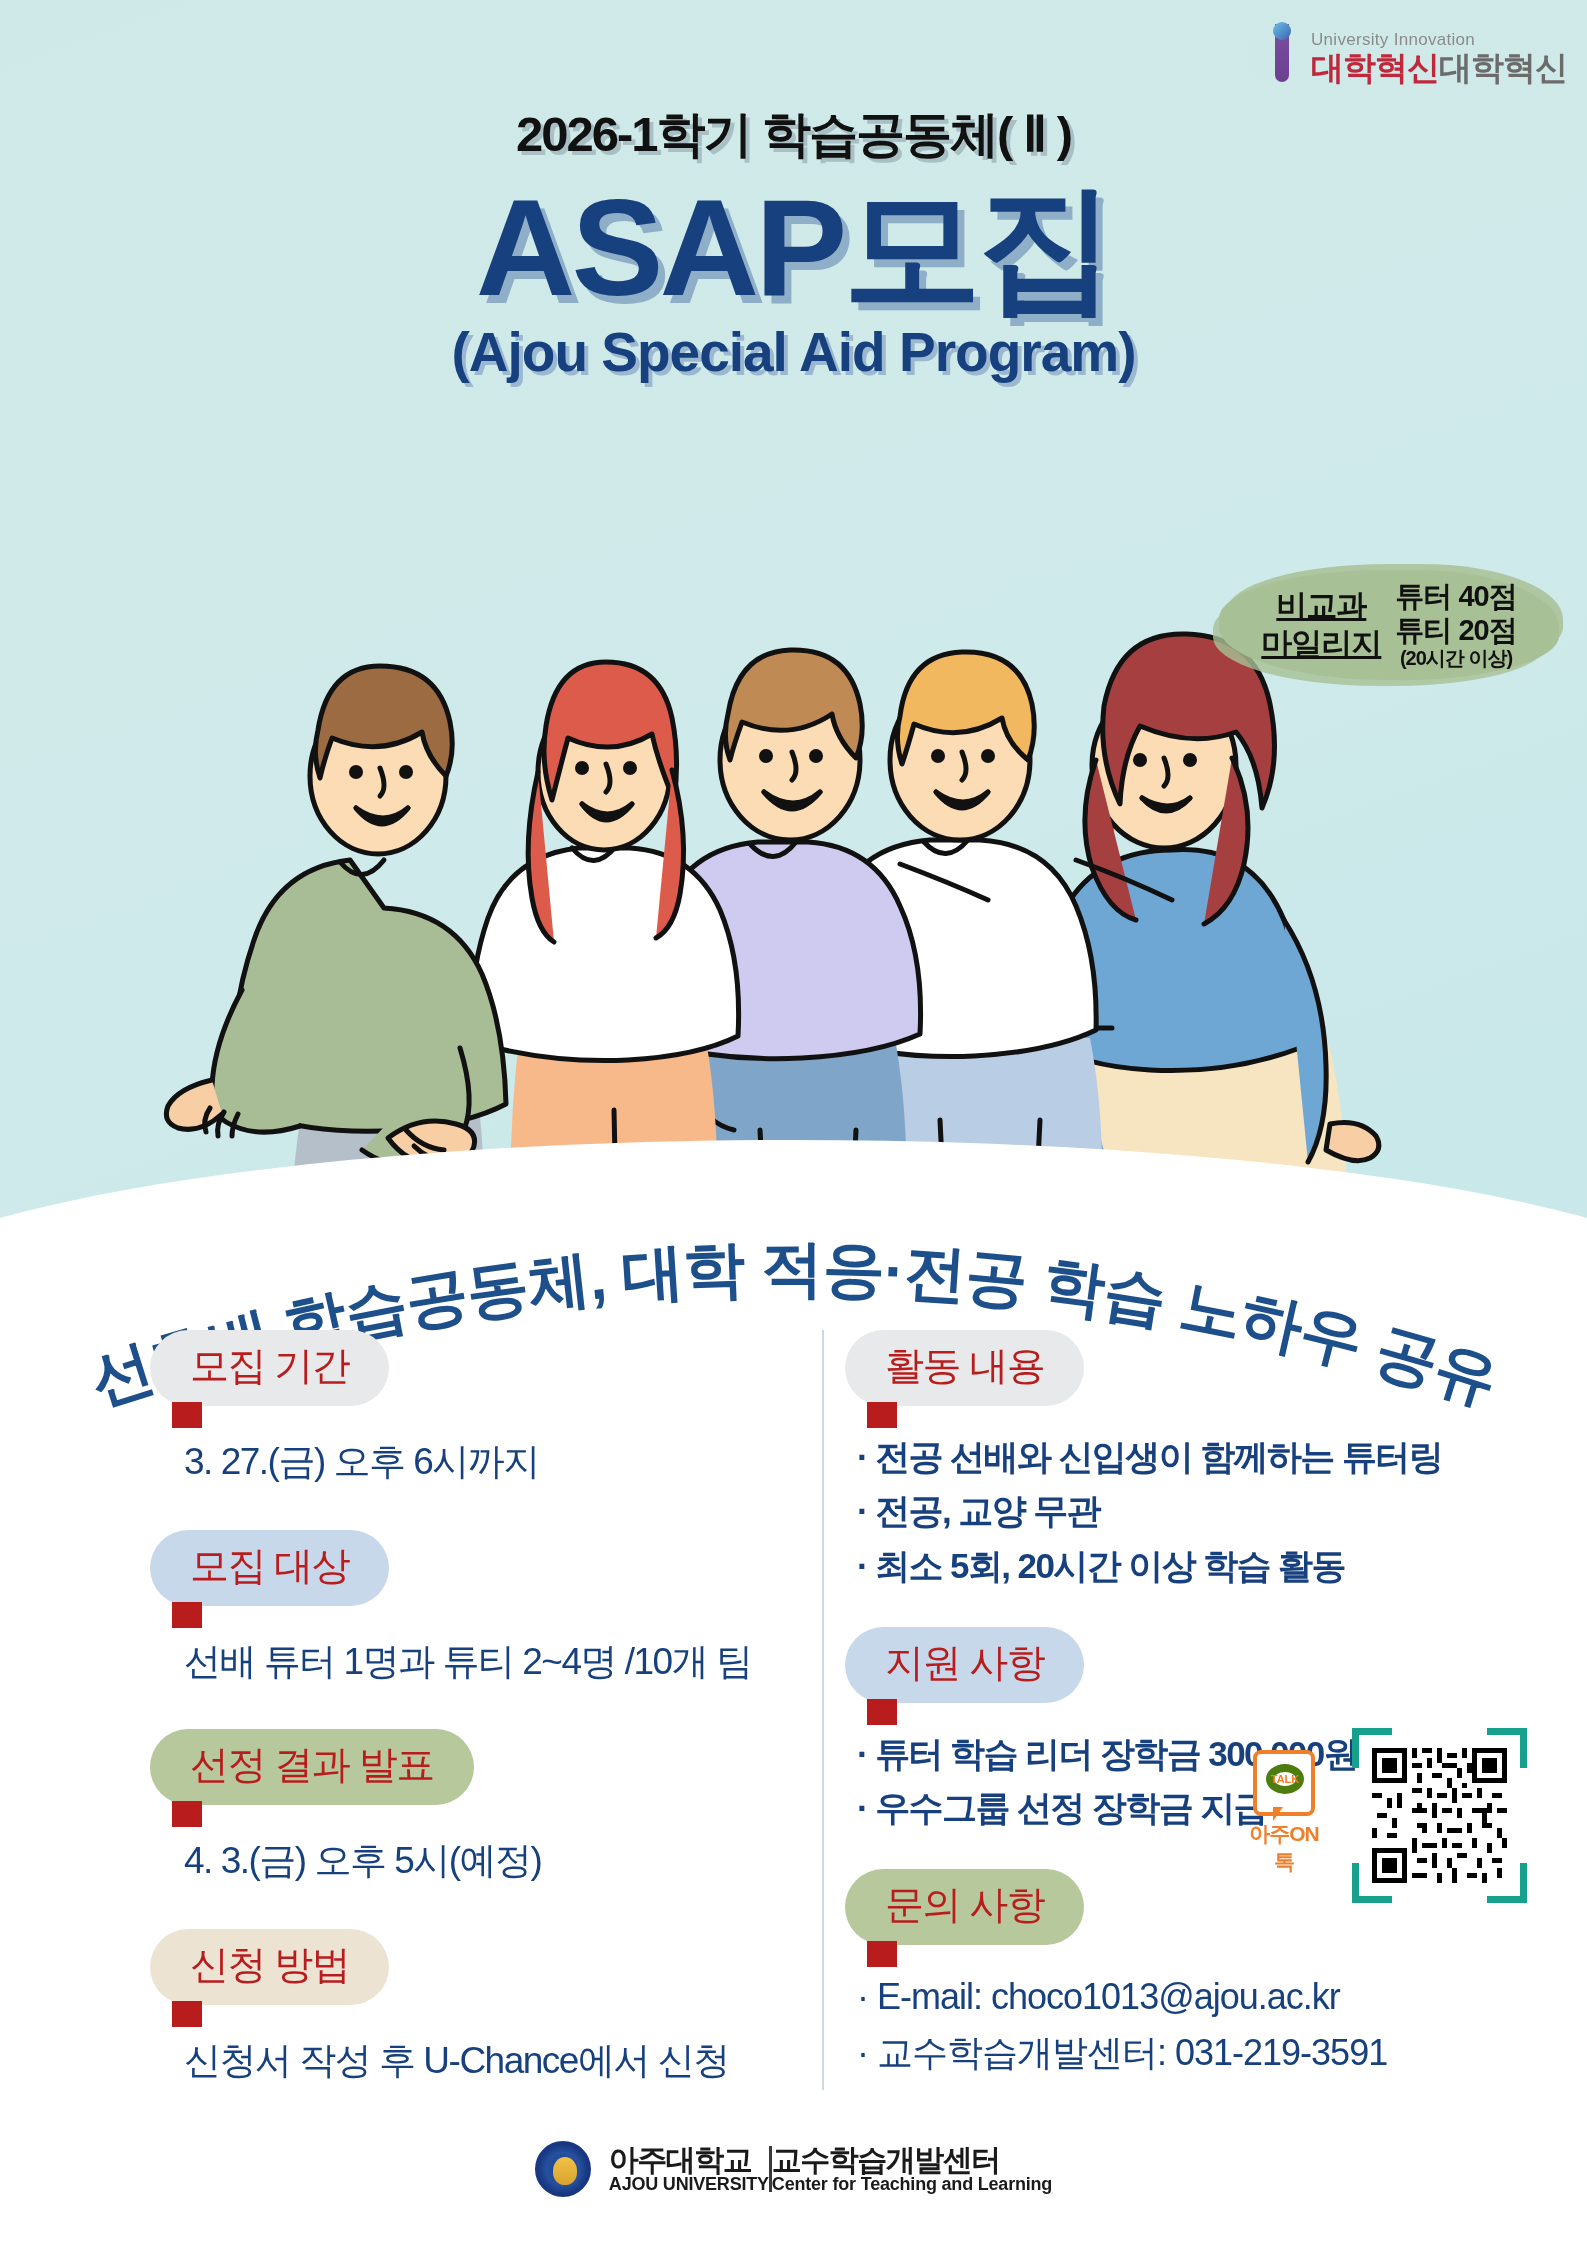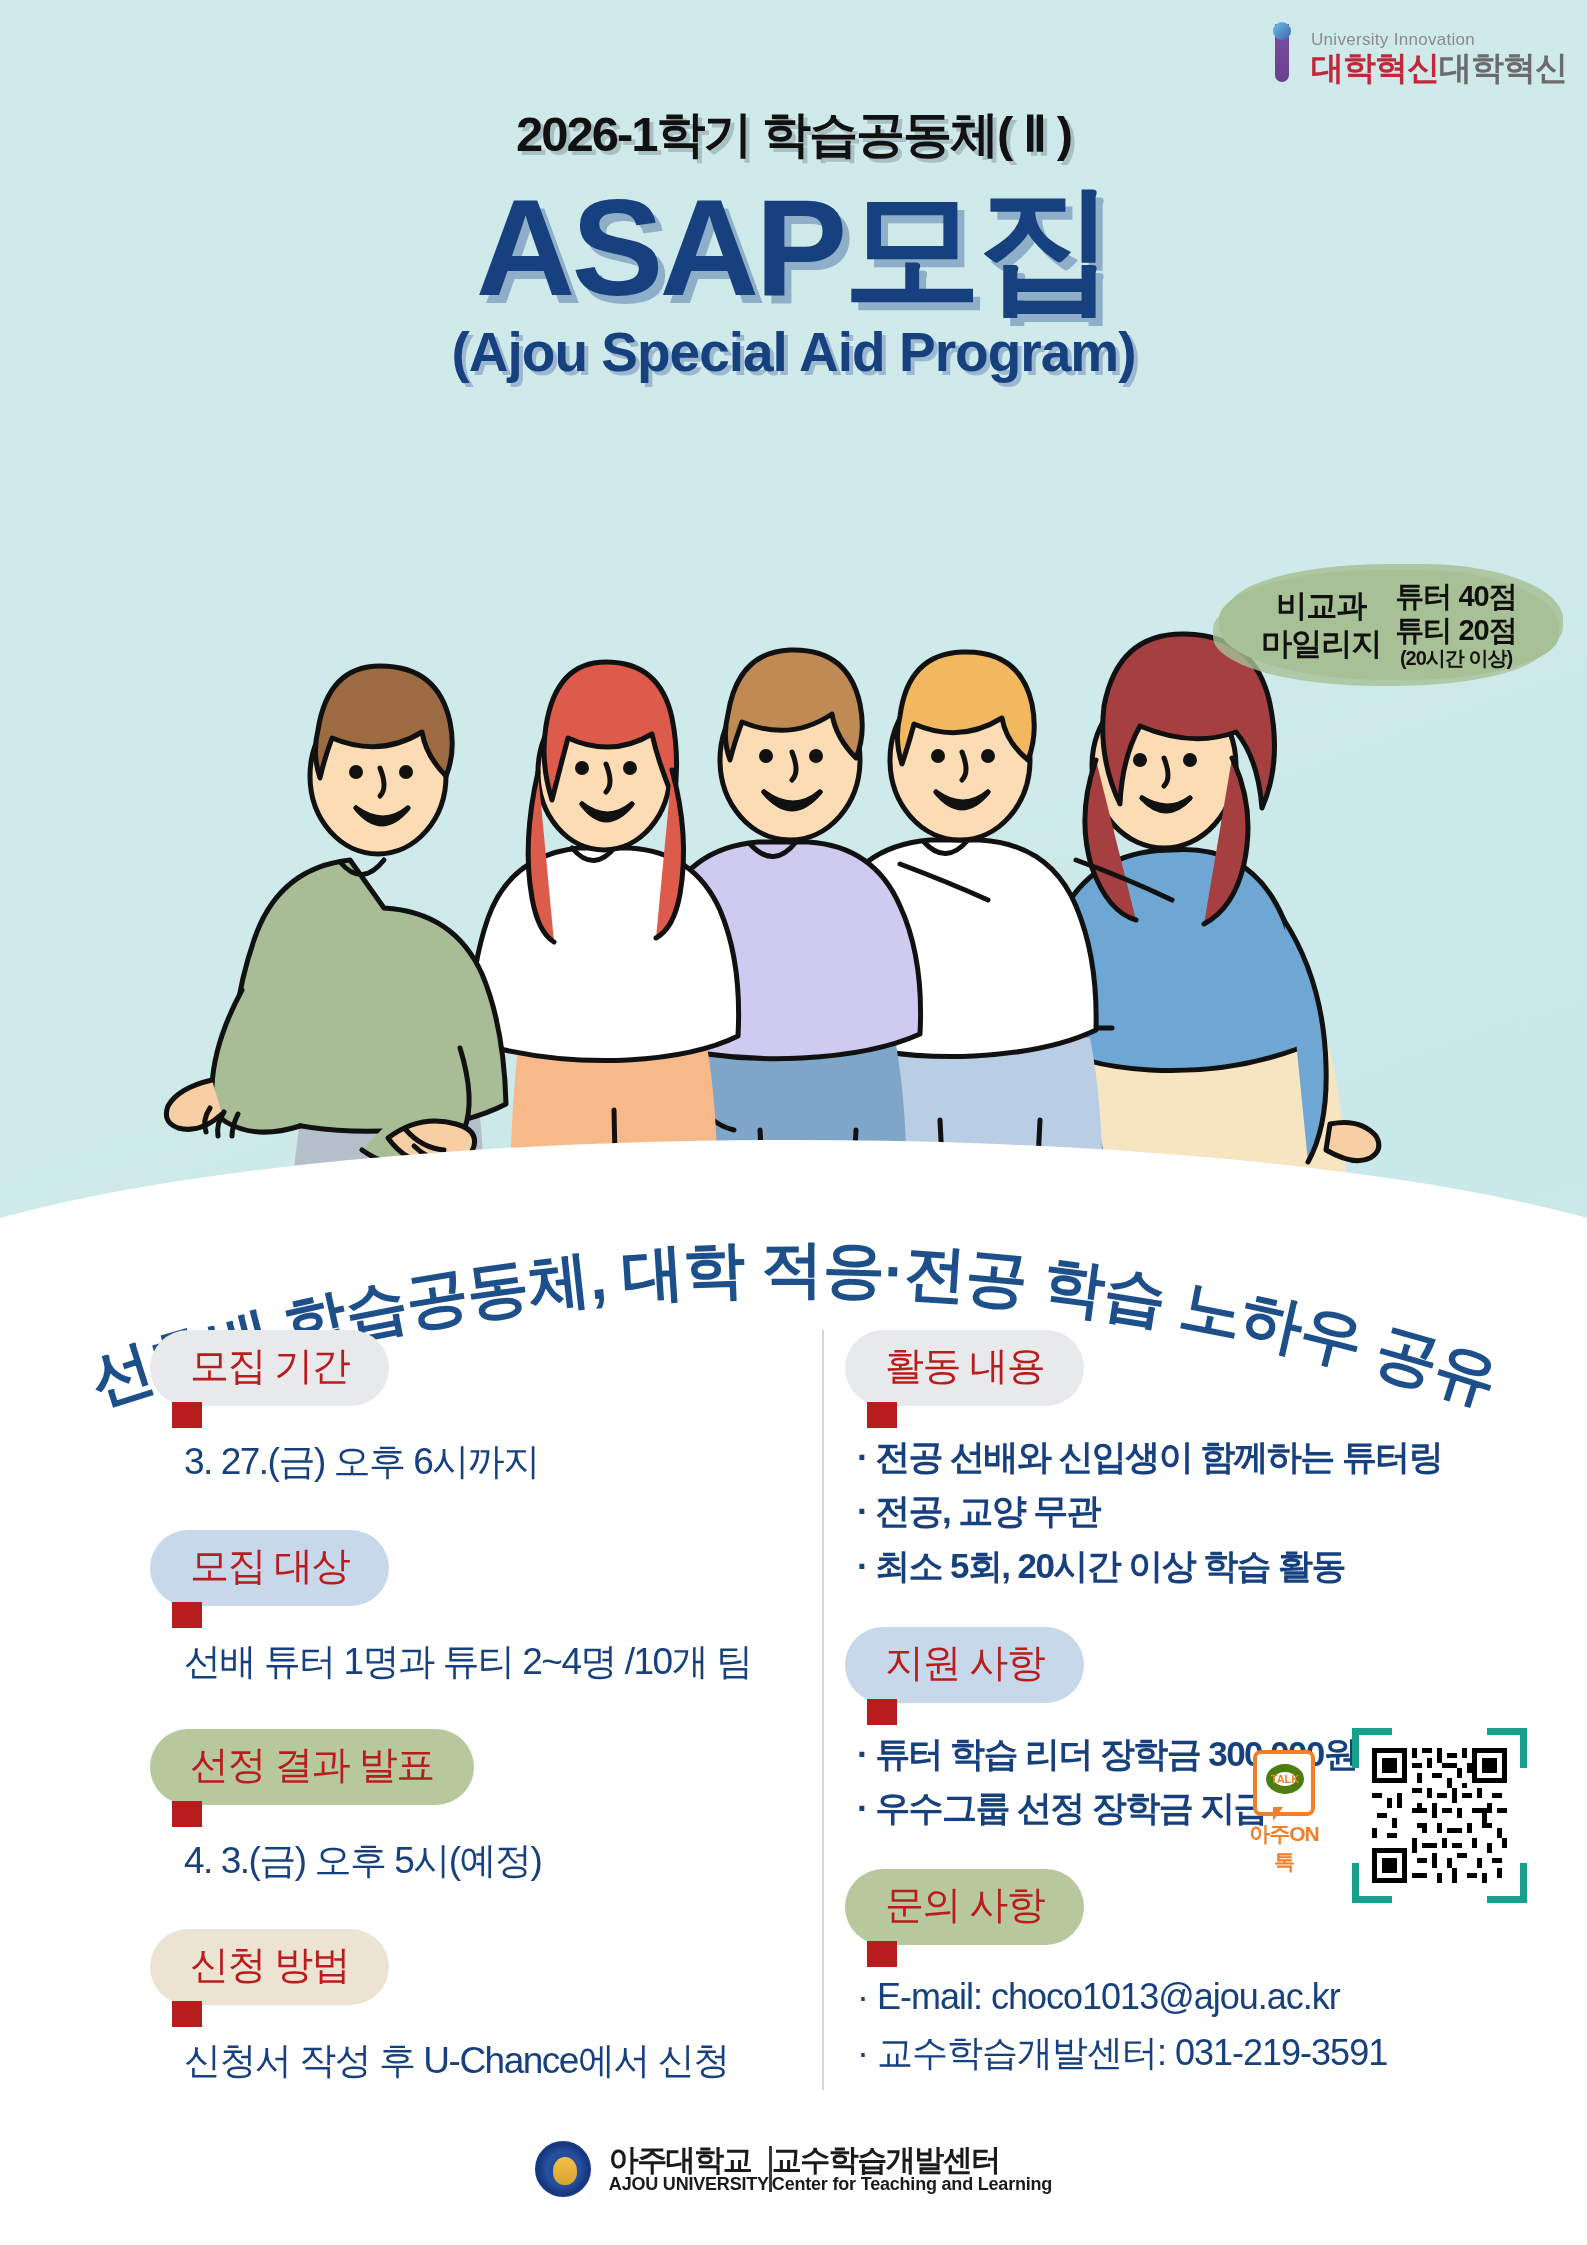--- a/index.html
+++ b/index.html
@@ -72,21 +72,21 @@
     display:flex; align-items:center; justify-content:center; gap:14px;
   }
   .mileage .brush {
     position:absolute; inset:0;
     background:#a8c095;
     border-radius:48% 42% 46% 50% / 44% 52% 40% 48%;
     filter:blur(.4px);
     box-shadow:6px -8px 0 -2px rgba(168,192,149,.85), -10px 10px 0 -4px rgba(168,192,149,.8);
   }
   .mileage .l, .mileage .r { position:relative; z-index:2; text-align:center; color:#111; }
-  .mileage .l { font-size:31px; font-weight:bold; line-height:1.22; letter-spacing:-1px; }
+  .mileage .l { font-size:31px; font-weight:bold; line-height:1.22; letter-spacing:-1px;text-decoration:underline; }
   .mileage .r { font-size:29px; font-weight:bold; line-height:1.18; letter-spacing:-1px; }
   .mileage .r .small { font-size:20px; }
 
   
   .art { position:absolute; left:0; top:560px; width:1587px; height:700px; }
 
   
   .panel {
     position:absolute; left:-150px; top:1140px; width:1887px; height:1200px;
     background:#fff; border-radius:50% 50% 0 0 / 170px 170px 0 0;

